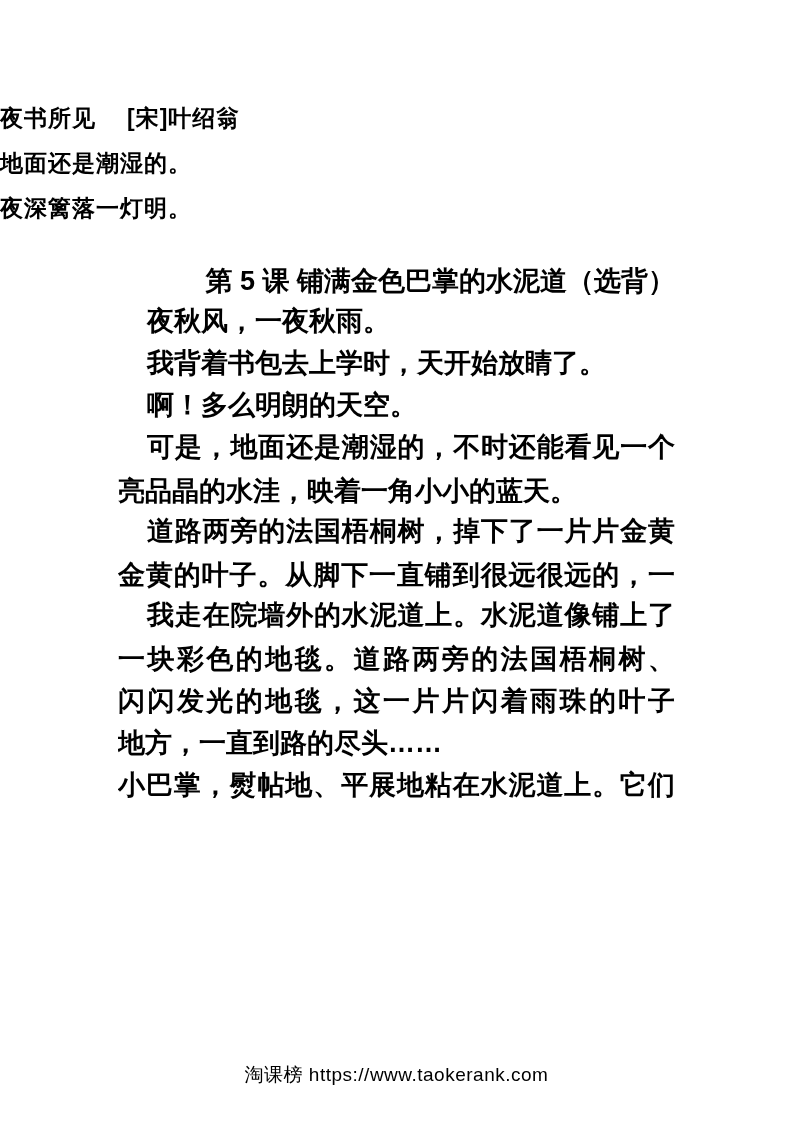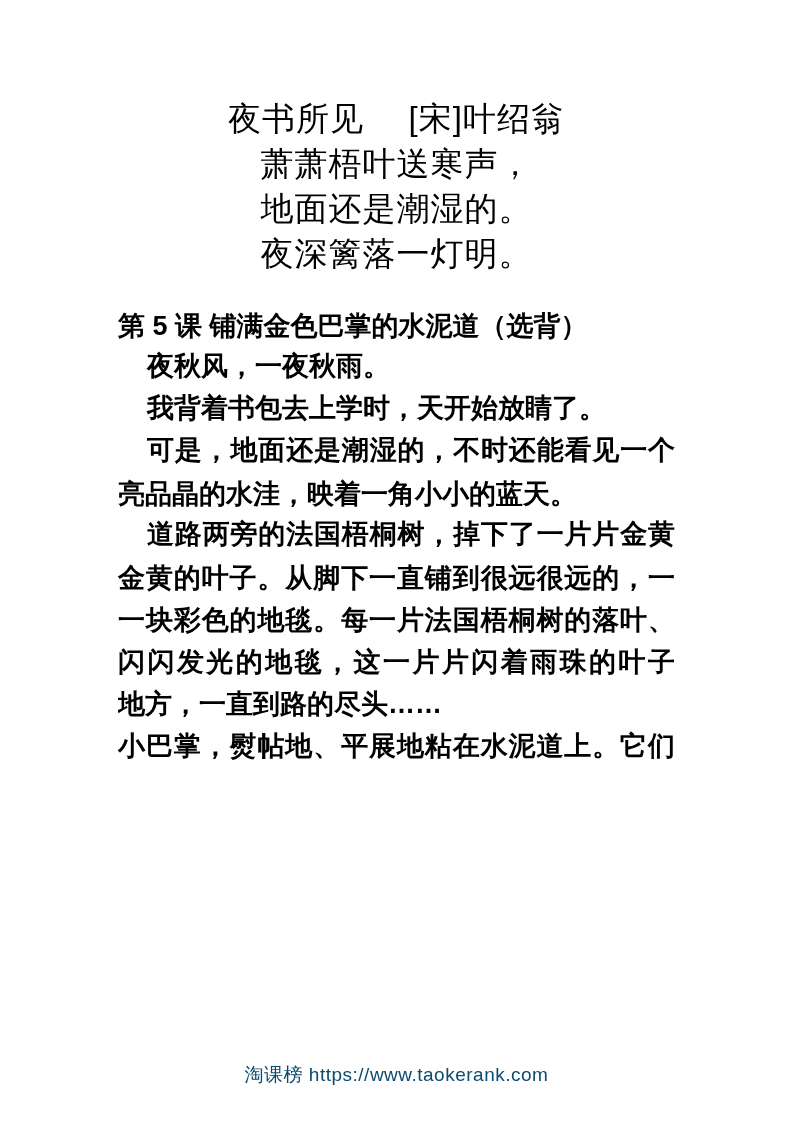--- a/index.html
+++ b/index.html
@@ -12,41 +12,41 @@
     width: 793px;
     height: 1122px;
     background: #ffffff;
     overflow: hidden;
     font-family: "Liberation Sans", "DejaVu Sans", sans-serif;
     color: #000000;
   }
   
   .poem {
     padding-top: 96px;
-    text-align: center;
-    font-size: 33px;
+    text-align: left;
+    font-size: 23px;
     line-height: 45px;
-    font-weight: 400;
+    font-weight: 700;
   }
   .poem .author {
     margin-left: 1.35em;
   }
   .poem-line {
     letter-spacing: 1px;
   }
   
   .lesson {
     margin: 29px 118px 0 118px;
     width: 557px;
     font-size: 27px;
     line-height: 42px;
     font-weight: 700;
   }
   .lesson-heading {
-    text-align: left;
+    text-align: right;
     white-space: nowrap;
   }
   .text-line {
     text-align: justify;
     text-align-last: left;
     overflow: hidden;
     max-height: 42px;
   }
   .text-line.fill {
     text-align-last: justify;
@@ -57,50 +57,51 @@
   }
   
   .footer {
     position: absolute;
     left: 0;
     right: 0;
     top: 1062px;
     text-align: center;
     font-size: 19px;
     font-weight: 400;
-    color: #0c4a6e;
+    color: #000000;
     letter-spacing: 0.5px;
   }
 </style>
 </head>
 <body>
 
 <div class="page">
 
   <section class="poem">
     <div class="poem-line title-line">
       <span>夜书所见</span><span class="author">[宋]叶绍翁</span>
     </div>
     <div id="poem-lines">
-        <div class="poem-line">萧萧梧叶送寒声，</div>
         <div class="poem-line">地面还是潮湿的。</div>
         <div class="poem-line">夜深篱落一灯明。</div>
       </div>
   </section>
 
   <section class="lesson">
     <div class="lesson-heading">第 5 课 铺满金色巴掌的水泥道（选背）</div>
     <div id="lesson-lines">
         <div class="text-line indent">夜秋风，一夜秋雨。</div>
         <div class="text-line indent">我背着书包去上学时，天开始放睛了。</div>
+        <div class="text-line indent">啊！多么明朗的天空。</div>
         <div class="text-line indent fill">可是，地面还是潮湿的，不时还能看见一个</div>
         <div class="text-line">亮品晶的水洼，映着一角小小的蓝天。</div>
         <div class="text-line indent fill">道路两旁的法国梧桐树，掉下了一片片金黄</div>
         <div class="text-line fill">金黄的叶子。从脚下一直铺到很远很远的，一掉</div>
-        <div class="text-line fill">一块彩色的地毯。每一片法国梧桐树的落叶、</div>
+        <div class="text-line indent fill">我走在院墙外的水泥道上。水泥道像铺上了</div>
+        <div class="text-line fill">一块彩色的地毯。道路两旁的法国梧桐树、</div>
         <div class="text-line fill">闪闪发光的地毯，这一片片闪着雨珠的叶子</div>
         <div class="text-line">地方，一直到路的尽头……</div>
         <div class="text-line fill">小巴掌，熨帖地、平展地粘在水泥道上。它们</div>
       </div>
   </section>
 
   <footer class="footer">
     <span>淘课榜 https://www.taokerank.com</span>
   </footer>
 

